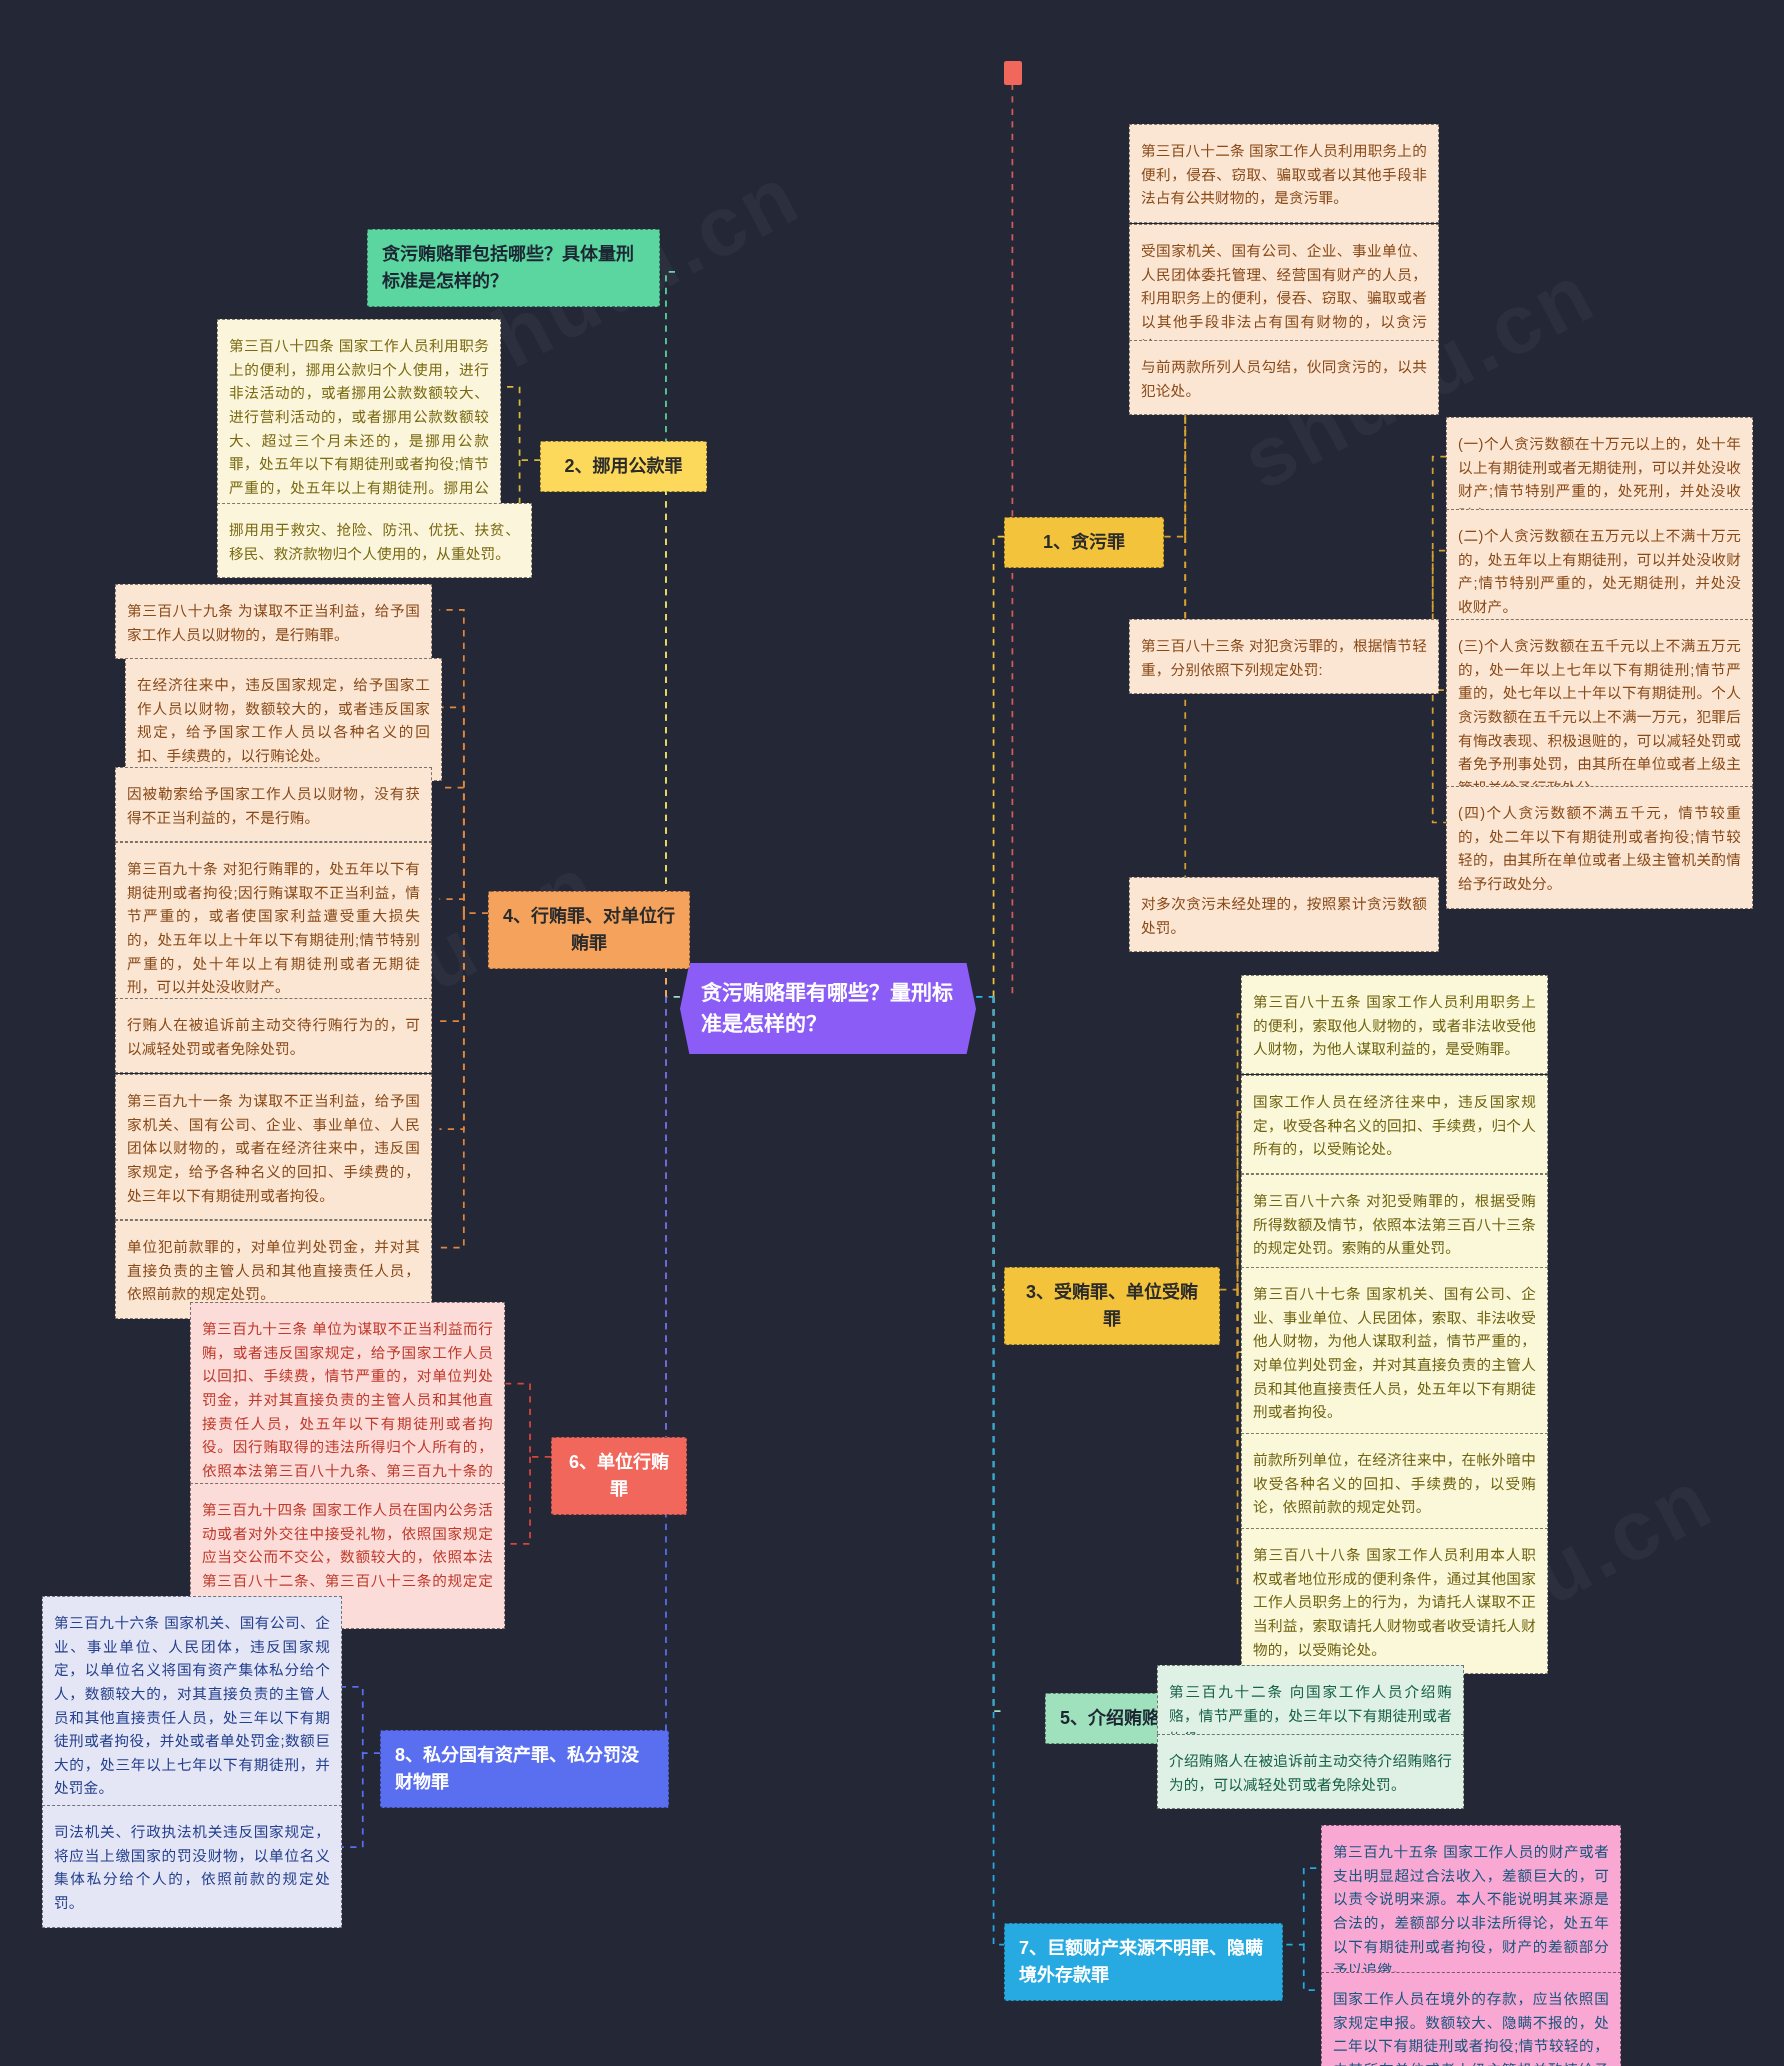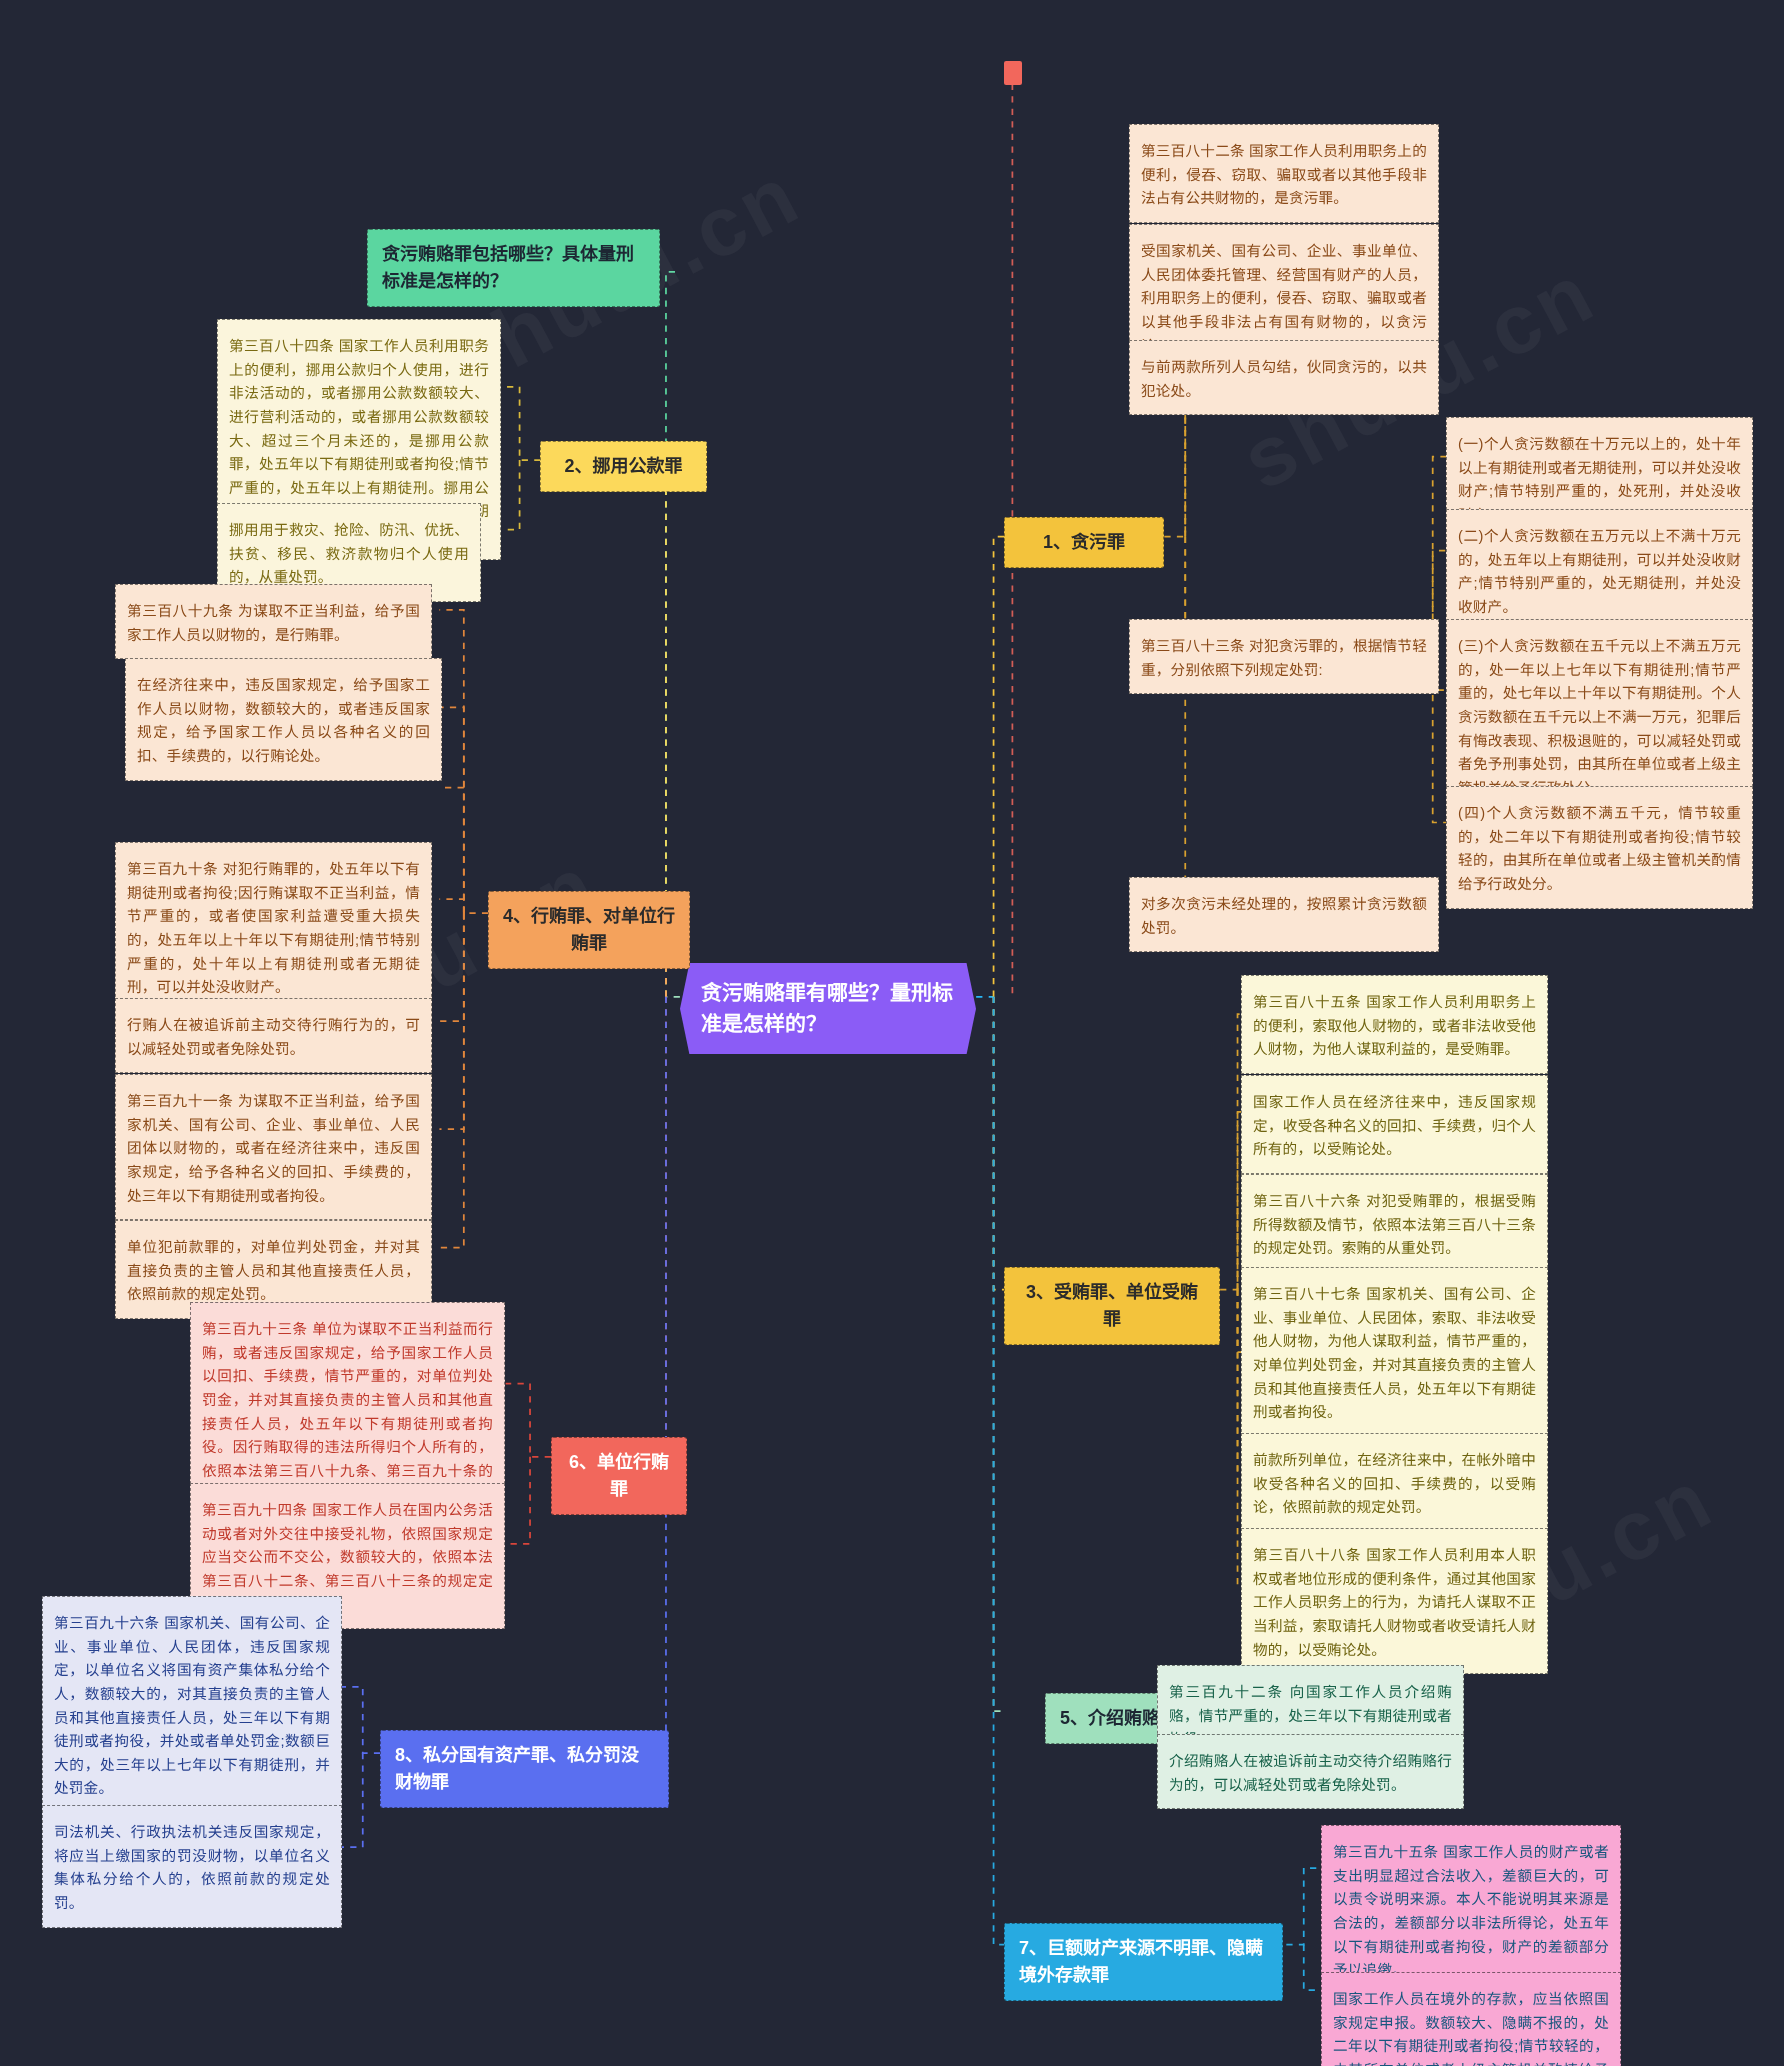--- a/index.html
+++ b/index.html
@@ -141,26 +141,27 @@
 
   <div class="node root" style="left:680px;top:963px;width:296px;">贪污贿赂罪有哪些？量刑标准是怎样的？</div>
 
   <div class="node marker" style="left:1004px;top:61px;"></div>
 
   <div class="node topic t-green" style="left:367px;top:229px;width:293px;">贪污贿赂罪包括哪些？具体量刑标准是怎样的？</div>
 
   <div class="node topic t-yellow" style="left:540px;top:441px;width:167px;text-align:center;">2、挪用公款罪</div>
 
   <div class="node card c-cream" style="left:217px;top:319px;width:284px;">第三百八十四条 国家工作人员利用职务上的便利，挪用公款归个人使用，进行非法活动的，或者挪用公款数额较大、进行营利活动的，或者挪用公款数额较大、超过三个月未还的，是挪用公款罪，处五年以下有期徒刑或者拘役;情节严重的，处五年以上有期徒刑。挪用公款数额巨大不退还的，处十年以上有期徒刑或者无期徒刑。</div>
-  <div class="node card c-cream" style="left:217px;top:503px;width:264px;">挪用用于救灾、抢险、防汛、优抚、扶贫、移民、救济款物归个人使用的，从重处罚。</div>
+  <div class="node card c-cream" style="left:217px;top:503px;width:315px;">挪用用于救灾、抢险、防汛、优抚、扶贫、移民、救济款物归个人使用的，从重处罚。</div>
 
   <div class="node topic t-orange" style="left:488px;top:891px;width:202px;text-align:center;">4、行贿罪、对单位行贿罪</div>
 
   <div class="node card c-peach" style="left:115px;top:584px;width:317px;">第三百八十九条 为谋取不正当利益，给予国家工作人员以财物的，是行贿罪。</div>
   <div class="node card c-peach" style="left:125px;top:658px;width:317px;">在经济往来中，违反国家规定，给予国家工作人员以财物，数额较大的，或者违反国家规定，给予国家工作人员以各种名义的回扣、手续费的，以行贿论处。</div>
+  <div class="node card c-peach" style="left:115px;top:767px;width:317px;">因被勒索给予国家工作人员以财物，没有获得不正当利益的，不是行贿。</div>
   <div class="node card c-peach" style="left:115px;top:842px;width:317px;">第三百九十条 对犯行贿罪的，处五年以下有期徒刑或者拘役;因行贿谋取不正当利益，情节严重的，或者使国家利益遭受重大损失的，处五年以上十年以下有期徒刑;情节特别严重的，处十年以上有期徒刑或者无期徒刑，可以并处没收财产。</div>
   <div class="node card c-peach" style="left:115px;top:998px;width:317px;">行贿人在被追诉前主动交待行贿行为的，可以减轻处罚或者免除处罚。</div>
   <div class="node card c-peach" style="left:115px;top:1220px;width:317px;">单位犯前款罪的，对单位判处罚金，并对其直接负责的主管人员和其他直接责任人员，依照前款的规定处罚。</div>
   <div class="node card c-peach" style="left:115px;top:1074px;width:317px;">第三百九十一条 为谋取不正当利益，给予国家机关、国有公司、企业、事业单位、人民团体以财物的，或者在经济往来中，违反国家规定，给予各种名义的回扣、手续费的，处三年以下有期徒刑或者拘役。</div>
 
   <div class="node topic t-red" style="left:551px;top:1437px;width:136px;text-align:center;">6、单位行贿罪</div>
 
   <div class="node card c-pink" style="left:190px;top:1302px;width:315px;">第三百九十三条 单位为谋取不正当利益而行贿，或者违反国家规定，给予国家工作人员以回扣、手续费，情节严重的，对单位判处罚金，并对其直接负责的主管人员和其他直接责任人员，处五年以下有期徒刑或者拘役。因行贿取得的违法所得归个人所有的，依照本法第三百八十九条、第三百九十条的规定定罪处罚。</div>
   <div class="node card c-pink" style="left:190px;top:1483px;width:315px;">第三百九十四条 国家工作人员在国内公务活动或者对外交往中接受礼物，依照国家规定应当交公而不交公，数额较大的，依照本法第三百八十二条、第三百八十三条的规定定罪处罚。</div>
 

